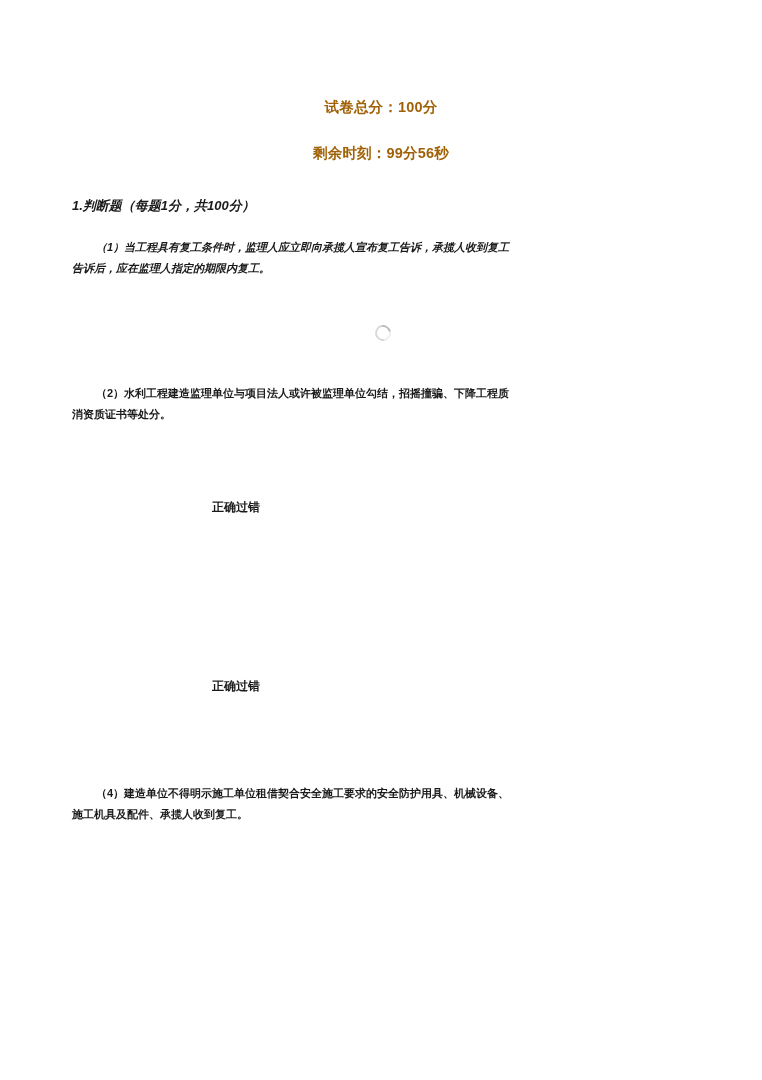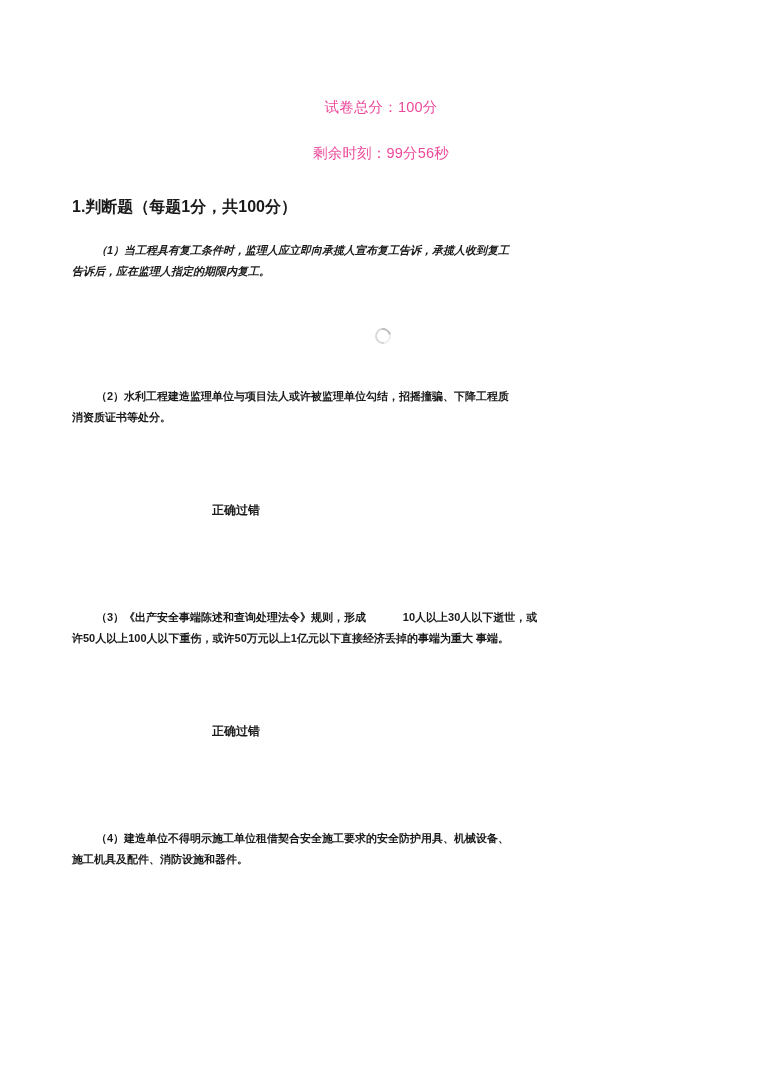--- a/index.html
+++ b/index.html
@@ -18,42 +18,43 @@
     position: relative;
     width: 762px;
     height: 1080px;
     background: #ffffff;
     box-sizing: border-box;
     padding: 0 72px;
   }
   .head-line {
     text-align: center;
     font-size: 14.5px;
-    font-weight: normal;
-    color: #ec4899;
+    font-weight: bold;
+    color: #a16207;
     letter-spacing: 0.2px;
   }
   .head-1 { margin-top: 98px; }
   .head-2 { margin-top: 27px; }
   .head-3 { margin-top: 27px; }
 
   .doc-title {
     text-align: center;
     font-size: 16px;
     font-weight: bold;
     color: #111111;
     margin-top: 40px;
     letter-spacing: 0.4px;
   }
 
   .section-label {
     margin-top: 34px;
-    font-size: 16px;
+    font-size: 13px;
     font-weight: bold;
     color: #1a1a1a;
+    font-style: italic;
   }
 
   .q-block {
     font-size: 11px;
     line-height: 21px;
     color: #1a1a1a;
     font-weight: bold;
   }
   .q-1 { margin-top: 22px; font-style: italic; }
   .q-2 { margin-top: 0; }
@@ -119,29 +120,25 @@
     <div class="q-line indent">（2）水利工程建造监理单位与项目法人或许被监理单位勾结，招摇撞骗、下降工程质</div>
     <div class="q-line">消资质证书等处分。</div>
   </div>
 
   <div class="gap-lg"></div>
 
   <div class="answer-row">正确过错</div>
 
   <div class="gap-xl"></div>
 
-  <div class="q-block q-3">
-    <div class="q-line indent">（3）《出产安全事端陈述和查询处理法令》规则，形成            10人以上30人以下逝世，或</div>
-    <div class="q-line">许50人以上100人以下重伤，或许50万元以上1亿元以下直接经济丢掉的事端为重大 事端。</div>
-  </div>
 
   <div class="gap-lg"></div>
 
   <div class="answer-row">正确过错</div>
 
   <div class="gap-xl"></div>
 
   <div class="q-block q-4">
     <div class="q-line indent">（4）建造单位不得明示施工单位租借契合安全施工要求的安全防护用具、机械设备、</div>
-    <div class="q-line">施工机具及配件、消防设施和器件。</div>
+    <div class="q-line">施工机具及配件、承揽人收到复工。</div>
   </div>
 
 </div>
 
 </body></html>

